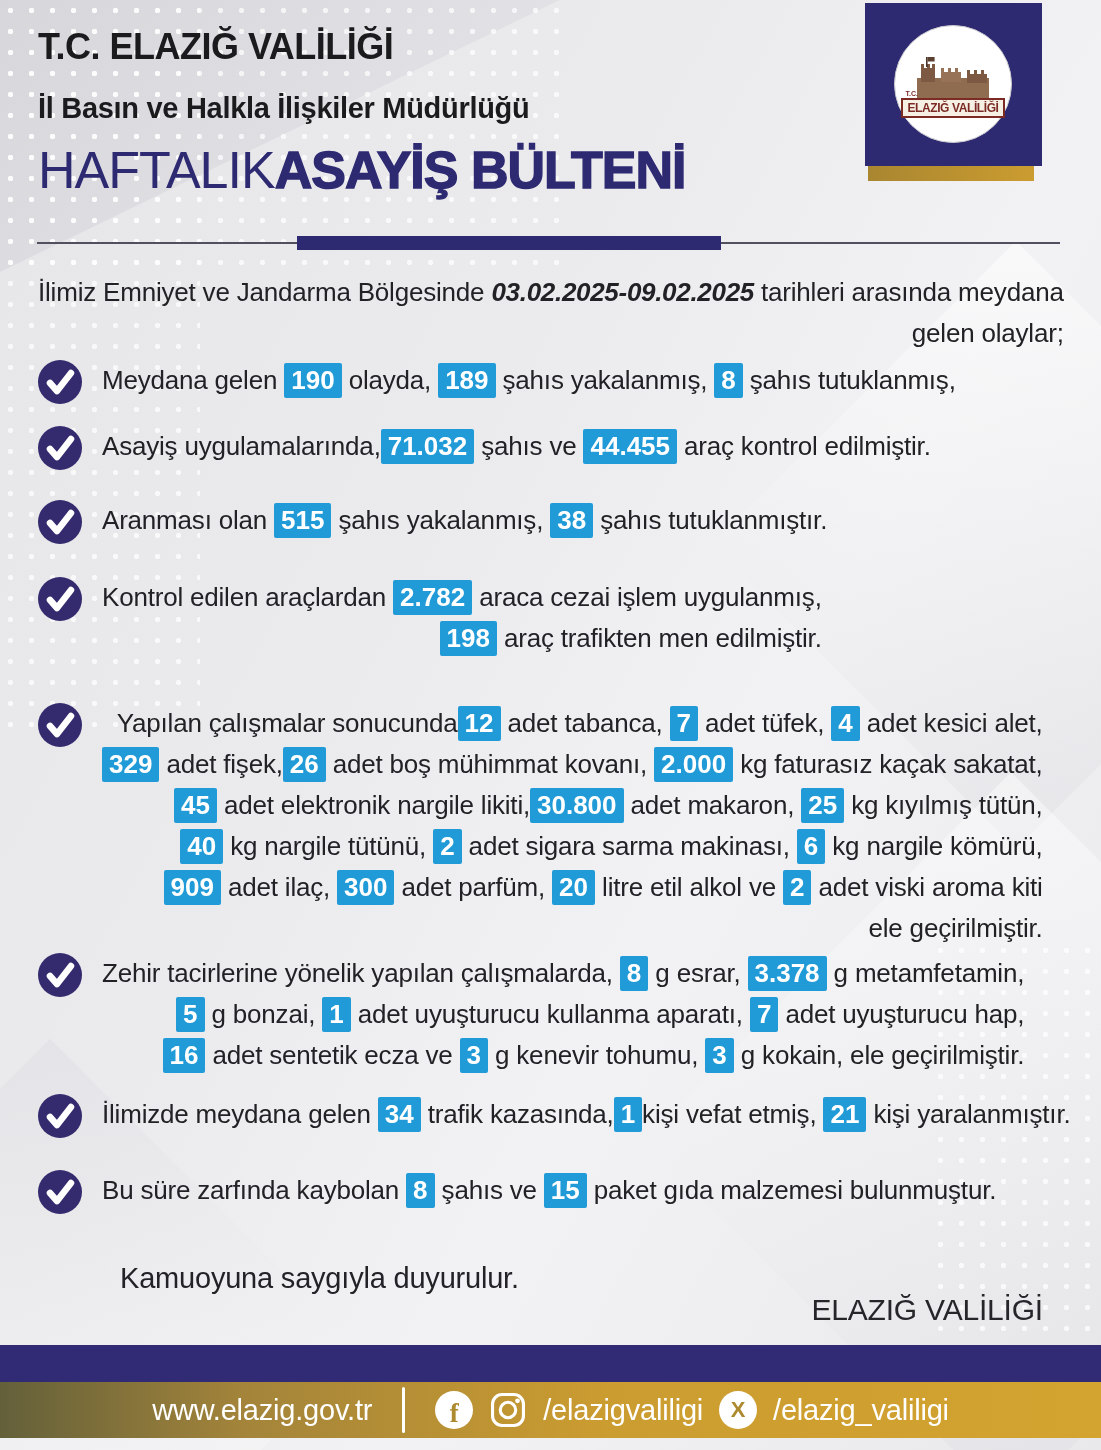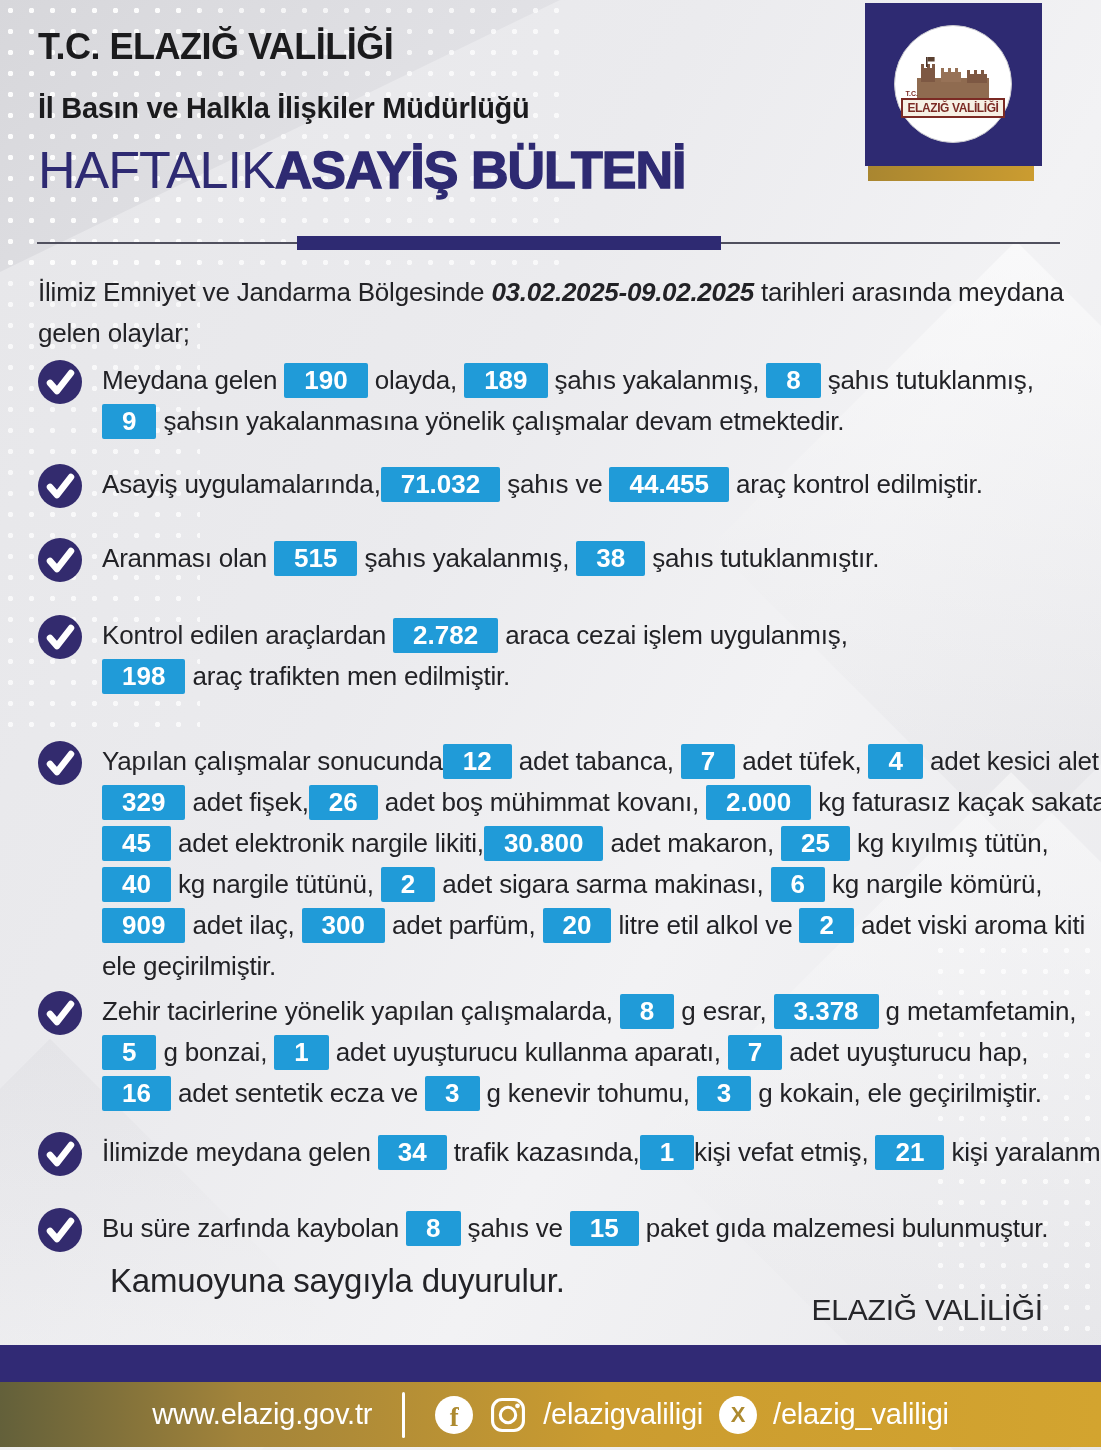--- a/index.html
+++ b/index.html
@@ -9,20 +9,21 @@
     --gold1:#63603a;
     --gold2:#cb9c30;
     --bannerRed:#7b2a24;
   }
   *{box-sizing:border-box;margin:0;padding:0;}
   body{margin:0;background:#999;font-family:"Liberation Sans",sans-serif;}
   .page{
     position:relative;width:1101px;height:1450px;overflow:hidden;margin:0 auto;
     background:linear-gradient(118deg,#e6e6e9 0%,#ebebee 38%,#f2f2f4 62%,#e9e9ec 100%);
     color:var(--ink);
+    text-align:right;
   }
   
   .tri-tl{position:absolute;left:0;top:0;width:560px;height:272px;
     background:linear-gradient(135deg,#d7d7db 0%,#e2e2e6 70%);
     clip-path:polygon(0 0,100% 0,0 100%);}
   .diag{position:absolute;transform:rotate(45deg);pointer-events:none;}
   .diag.a{right:-130px;top:330px;width:430px;height:430px;
     background:linear-gradient(135deg,rgba(255,255,255,.55),rgba(40,40,60,.04));}
   .diag.b{right:-170px;top:880px;width:520px;height:520px;
     background:linear-gradient(135deg,rgba(255,255,255,.45),rgba(40,40,60,.03));}
@@ -57,29 +58,29 @@
   .intro .ln{white-space:pre;}
   .intro b{font-weight:700;letter-spacing:-.3px;font-style:italic;}
   
   .bullets{position:absolute;left:38px;top:360px;width:1045px;}
   .bullet{display:flex;gap:20px;}
   .check{flex:0 0 44px;width:44px;height:44px;border-radius:50%;background:#332b6e;
     display:flex;align-items:center;justify-content:center;}
   .bullet-lines{font-size:26px;letter-spacing:-.2px;color:#222226;}
   .line{white-space:pre;line-height:41px;}
   .hl{display:inline-block;background:var(--hl);color:#fff;font-weight:700;
-    padding:0 20px;border-radius:2px;line-height:35px;letter-spacing:0;}
+    padding:0 7px;border-radius:2px;line-height:35px;letter-spacing:0;}
   .m0{margin-bottom:22px}.m1{margin-bottom:30px}.m2{margin-bottom:33px}.m3{margin-bottom:44px}
   .m4{margin-bottom:4px}.m5{margin-bottom:18px}.m6{margin-bottom:32px}.m7{margin-bottom:0}
   
-  .closing{position:absolute;left:110px;top:1262px;font-size:33px;letter-spacing:-.2px;color:#232327;}
+  .closing{position:absolute;left:120px;top:1262px;font-size:29px;letter-spacing:-.2px;color:#232327;}
   .signature{position:absolute;right:58px;top:1293px;font-size:30px;letter-spacing:-.2px;color:#26262a;}
   
   .foot-navy{position:absolute;left:0;top:1345px;width:1101px;height:37px;background:#312a75;}
-  .foot-gold{position:absolute;left:0;top:1382px;width:1101px;height:65px;
+  .foot-gold{position:absolute;left:0;top:1382px;width:1101px;height:56px;
     background:linear-gradient(90deg,var(--gold1) 0%,#a3843a 22%,var(--gold2) 55%,#d3a42f 100%);
     display:flex;align-items:center;justify-content:center;gap:16px;color:#fff;font-size:29px;}
   .v-div{width:3px;height:46px;background:#fff;margin:0 14px;border-radius:2px;}
   .icon-circle{width:38px;height:38px;border-radius:50%;background:#fff;
     display:flex;align-items:center;justify-content:center;color:#ad8a2f;}
   .fb-f{font-weight:700;font-size:27px;font-family:"Liberation Serif",serif;margin-top:6px;}
   .x-glyph{font-weight:700;font-size:22px;}
   .handle{letter-spacing:-.2px;}
 </style>
 </head>
@@ -135,21 +136,20 @@
 
   <div class="bullets">
     <div class="bullet m0">
       <div class="check">
         <svg width="44" height="44" viewBox="0 0 44 44">
           <path d="M12 23 L19 31 L33 13" fill="none" stroke="#fff" stroke-width="6.5" stroke-linecap="round" stroke-linejoin="round"></path>
         </svg>
       </div>
       <div class="bullet-lines">
           <div class="line">Meydana gelen <span class="hl">190</span> olayda, <span class="hl">189</span> şahıs yakalanmış, <span class="hl">8</span> şahıs tutuklanmış,</div>
-          <div class="line"><span class="hl">9</span> şahsın yakalanmasına yönelik çalışmalar devam etmektedir.</div>
         </div>
     </div>
 
     <div class="bullet m1">
       <div class="check">
         <svg width="44" height="44" viewBox="0 0 44 44">
           <path d="M12 23 L19 31 L33 13" fill="none" stroke="#fff" stroke-width="6.5" stroke-linecap="round" stroke-linejoin="round"></path>
         </svg>
       </div>
       <div class="bullet-lines">

